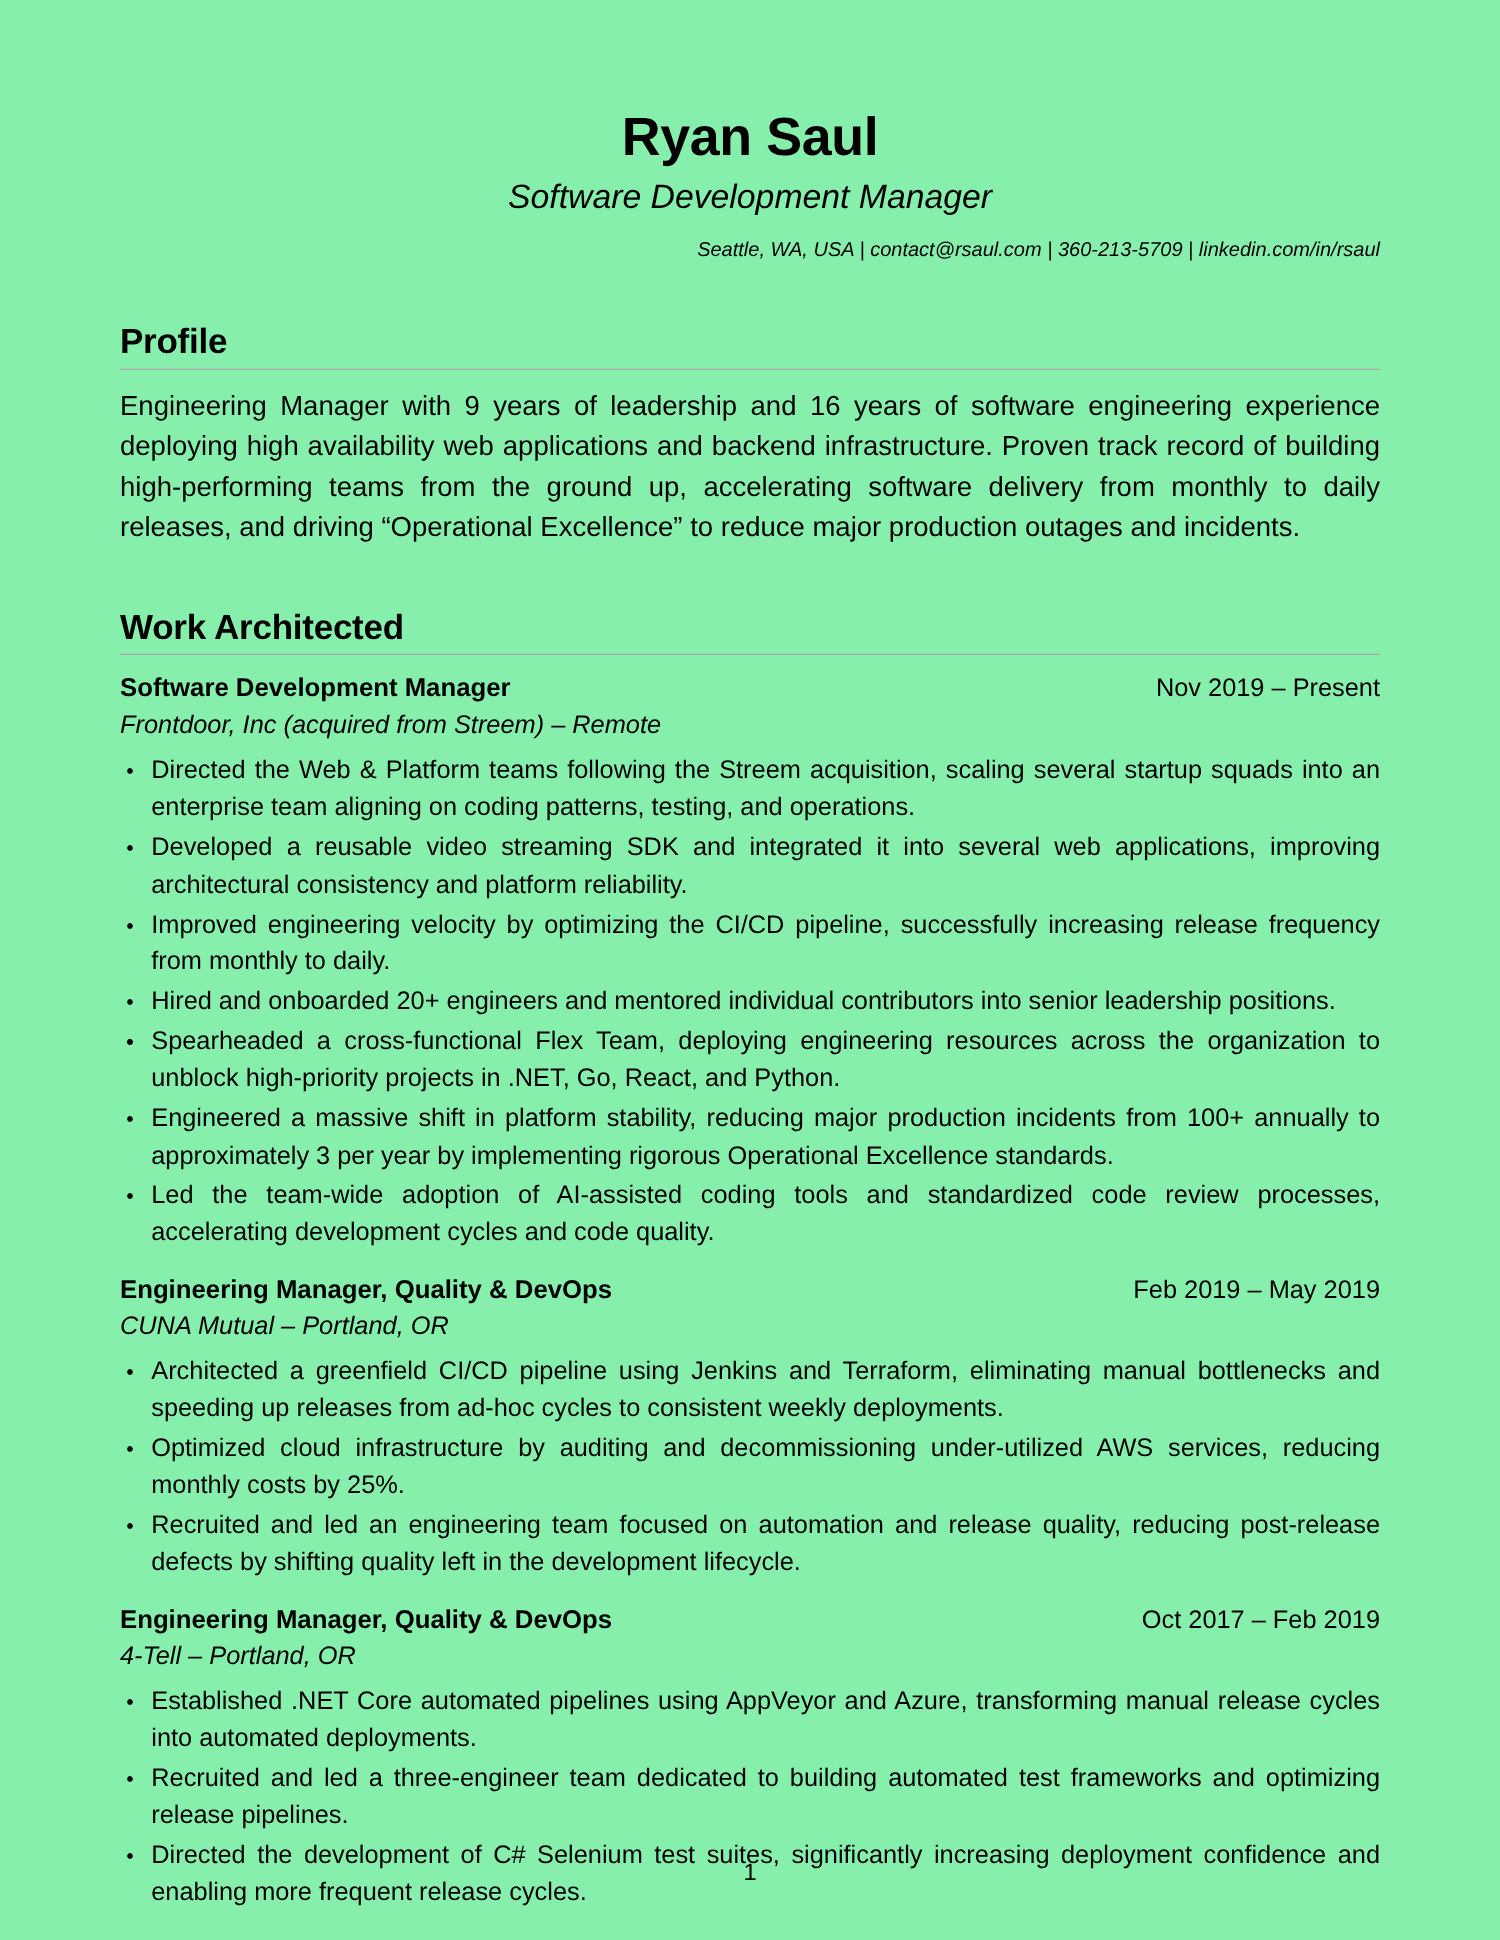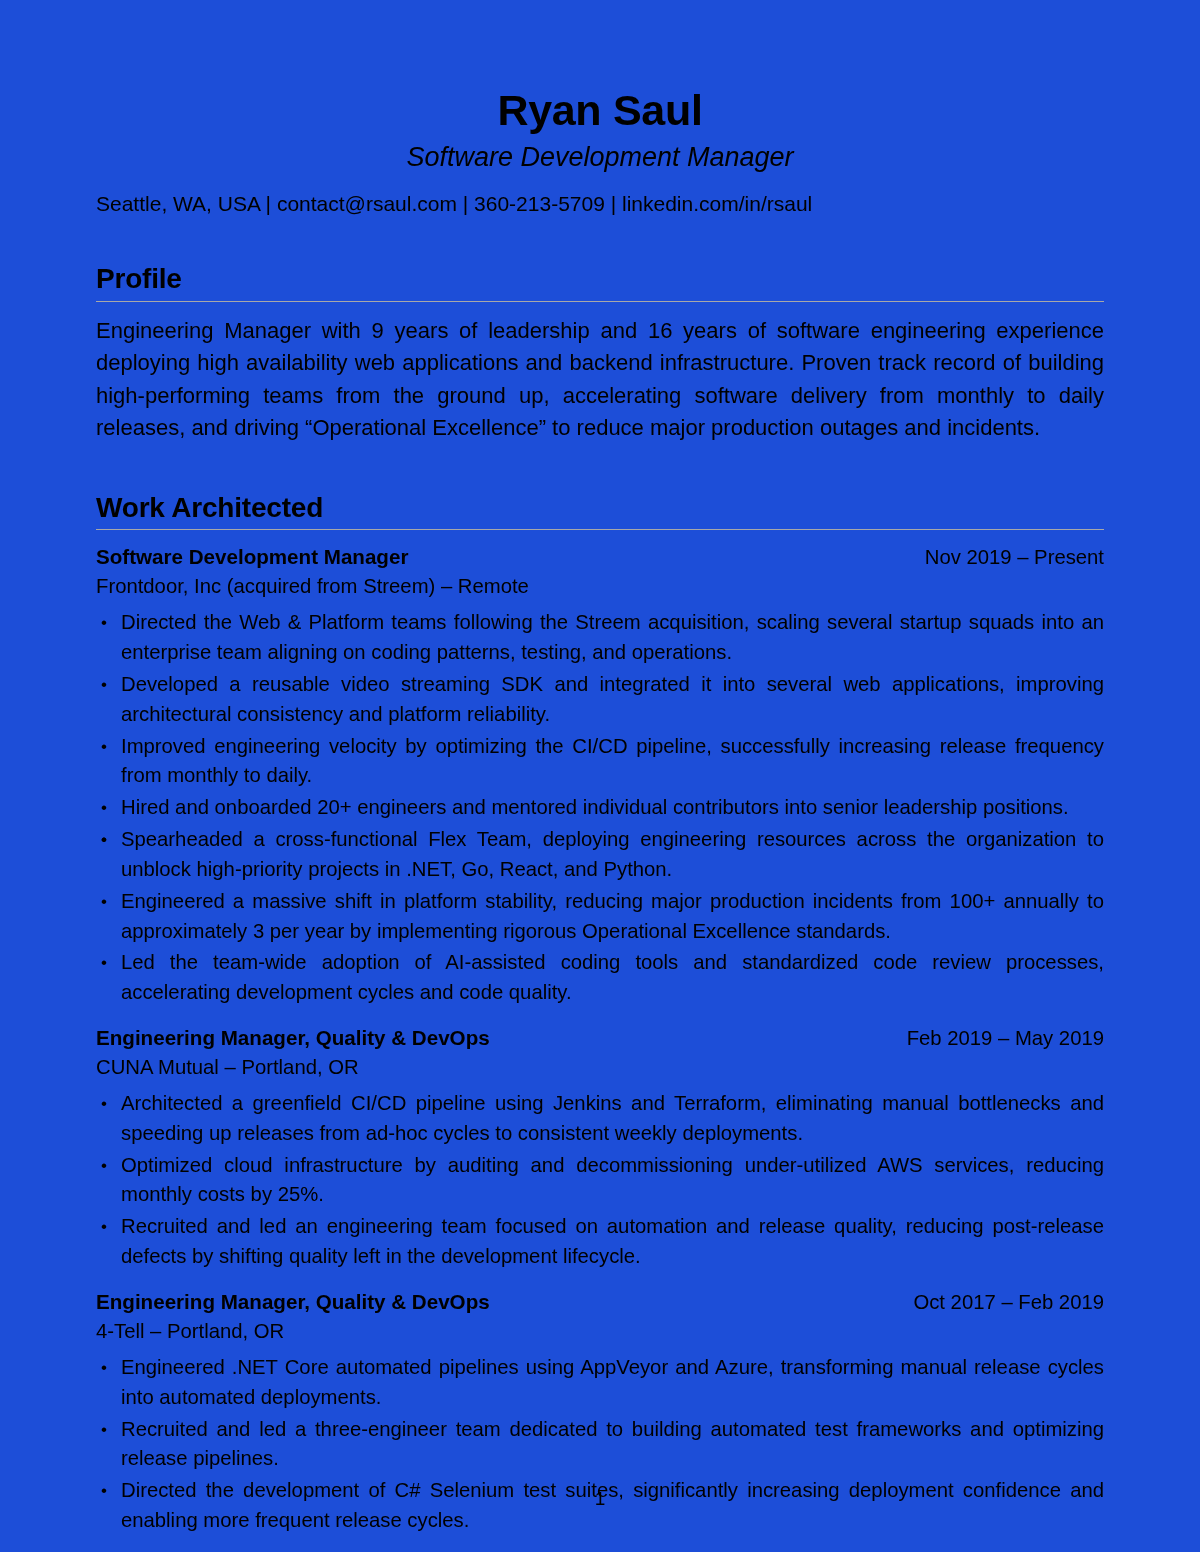--- a/index.html
+++ b/index.html
@@ -8,21 +8,21 @@
     background: #ffffff;
   }
   body {
     font-family: "Liberation Sans", sans-serif;
     color: #000000;
   }
   .page {
     position: relative;
     width: 1200px;
     height: 1552px;
-    background: #1d4ed8;
+    background: #86efac;
     box-sizing: border-box;
     padding: 0;
     overflow: hidden;
   }
   .content {
     position: absolute;
     left: 96px;
     top: 0;
     width: 1008px;
   }
@@ -37,24 +37,25 @@
     line-height: 1.06;
   }
   .subtitle {
     text-align: center;
     font-size: 27px;
     font-style: italic;
     margin-top: 9px;
     line-height: 1.1;
   }
   .contact {
-    text-align: left;
-    font-size: 21px;
+    text-align: right;
+    font-size: 16px;
     margin-top: 19px;
     line-height: 1.2;
+    font-style: italic;
   }
 
   
   .section {
     margin-top: 22px;
   }
   .section-title {
     font-size: 28px;
     font-weight: bold;
     line-height: 1.12;
@@ -96,20 +97,21 @@
     line-height: 1.26;
   }
   .job-dates {
     font-size: 20.3px;
     line-height: 1.26;
     white-space: nowrap;
     text-align: right;
   }
   .job-company {
     font-size: 20.3px;
+    font-style: italic;
     line-height: 1.3;
     margin-top: 2px;
   }
   .bullets {
     list-style: none;
     margin: 9px 0 0 0;
     padding: 0;
   }
   .bullet {
     position: relative;
@@ -192,21 +194,21 @@
               <li class="bullet"><span class="dot">•</span><span>Recruited and led an engineering team focused on automation and release quality, reducing post-release defects by shifting quality left in the development lifecycle.</span></li>
             </ul>
           </div>
           <div class="job">
             <div class="job-head">
               <div class="job-title">Engineering Manager, Quality &amp; DevOps</div>
               <div class="job-dates">Oct 2017 – Feb 2019</div>
             </div>
             <div class="job-company">4-Tell – Portland, OR</div>
             <ul class="bullets">
-              <li class="bullet"><span class="dot">•</span><span>Engineered .NET Core automated pipelines using AppVeyor and Azure, transforming manual release cycles into automated deployments.</span></li>
+              <li class="bullet"><span class="dot">•</span><span>Established .NET Core automated pipelines using AppVeyor and Azure, transforming manual release cycles into automated deployments.</span></li>
               <li class="bullet"><span class="dot">•</span><span>Recruited and led a three-engineer team dedicated to building automated test frameworks and optimizing release pipelines.</span></li>
               <li class="bullet"><span class="dot">•</span><span>Directed the development of C# Selenium test suites, significantly increasing deployment confidence and enabling more frequent release cycles.</span></li>
             </ul>
           </div>
         </div>
     </div>
 
   </div>
 
   <div class="page-number">1</div>

